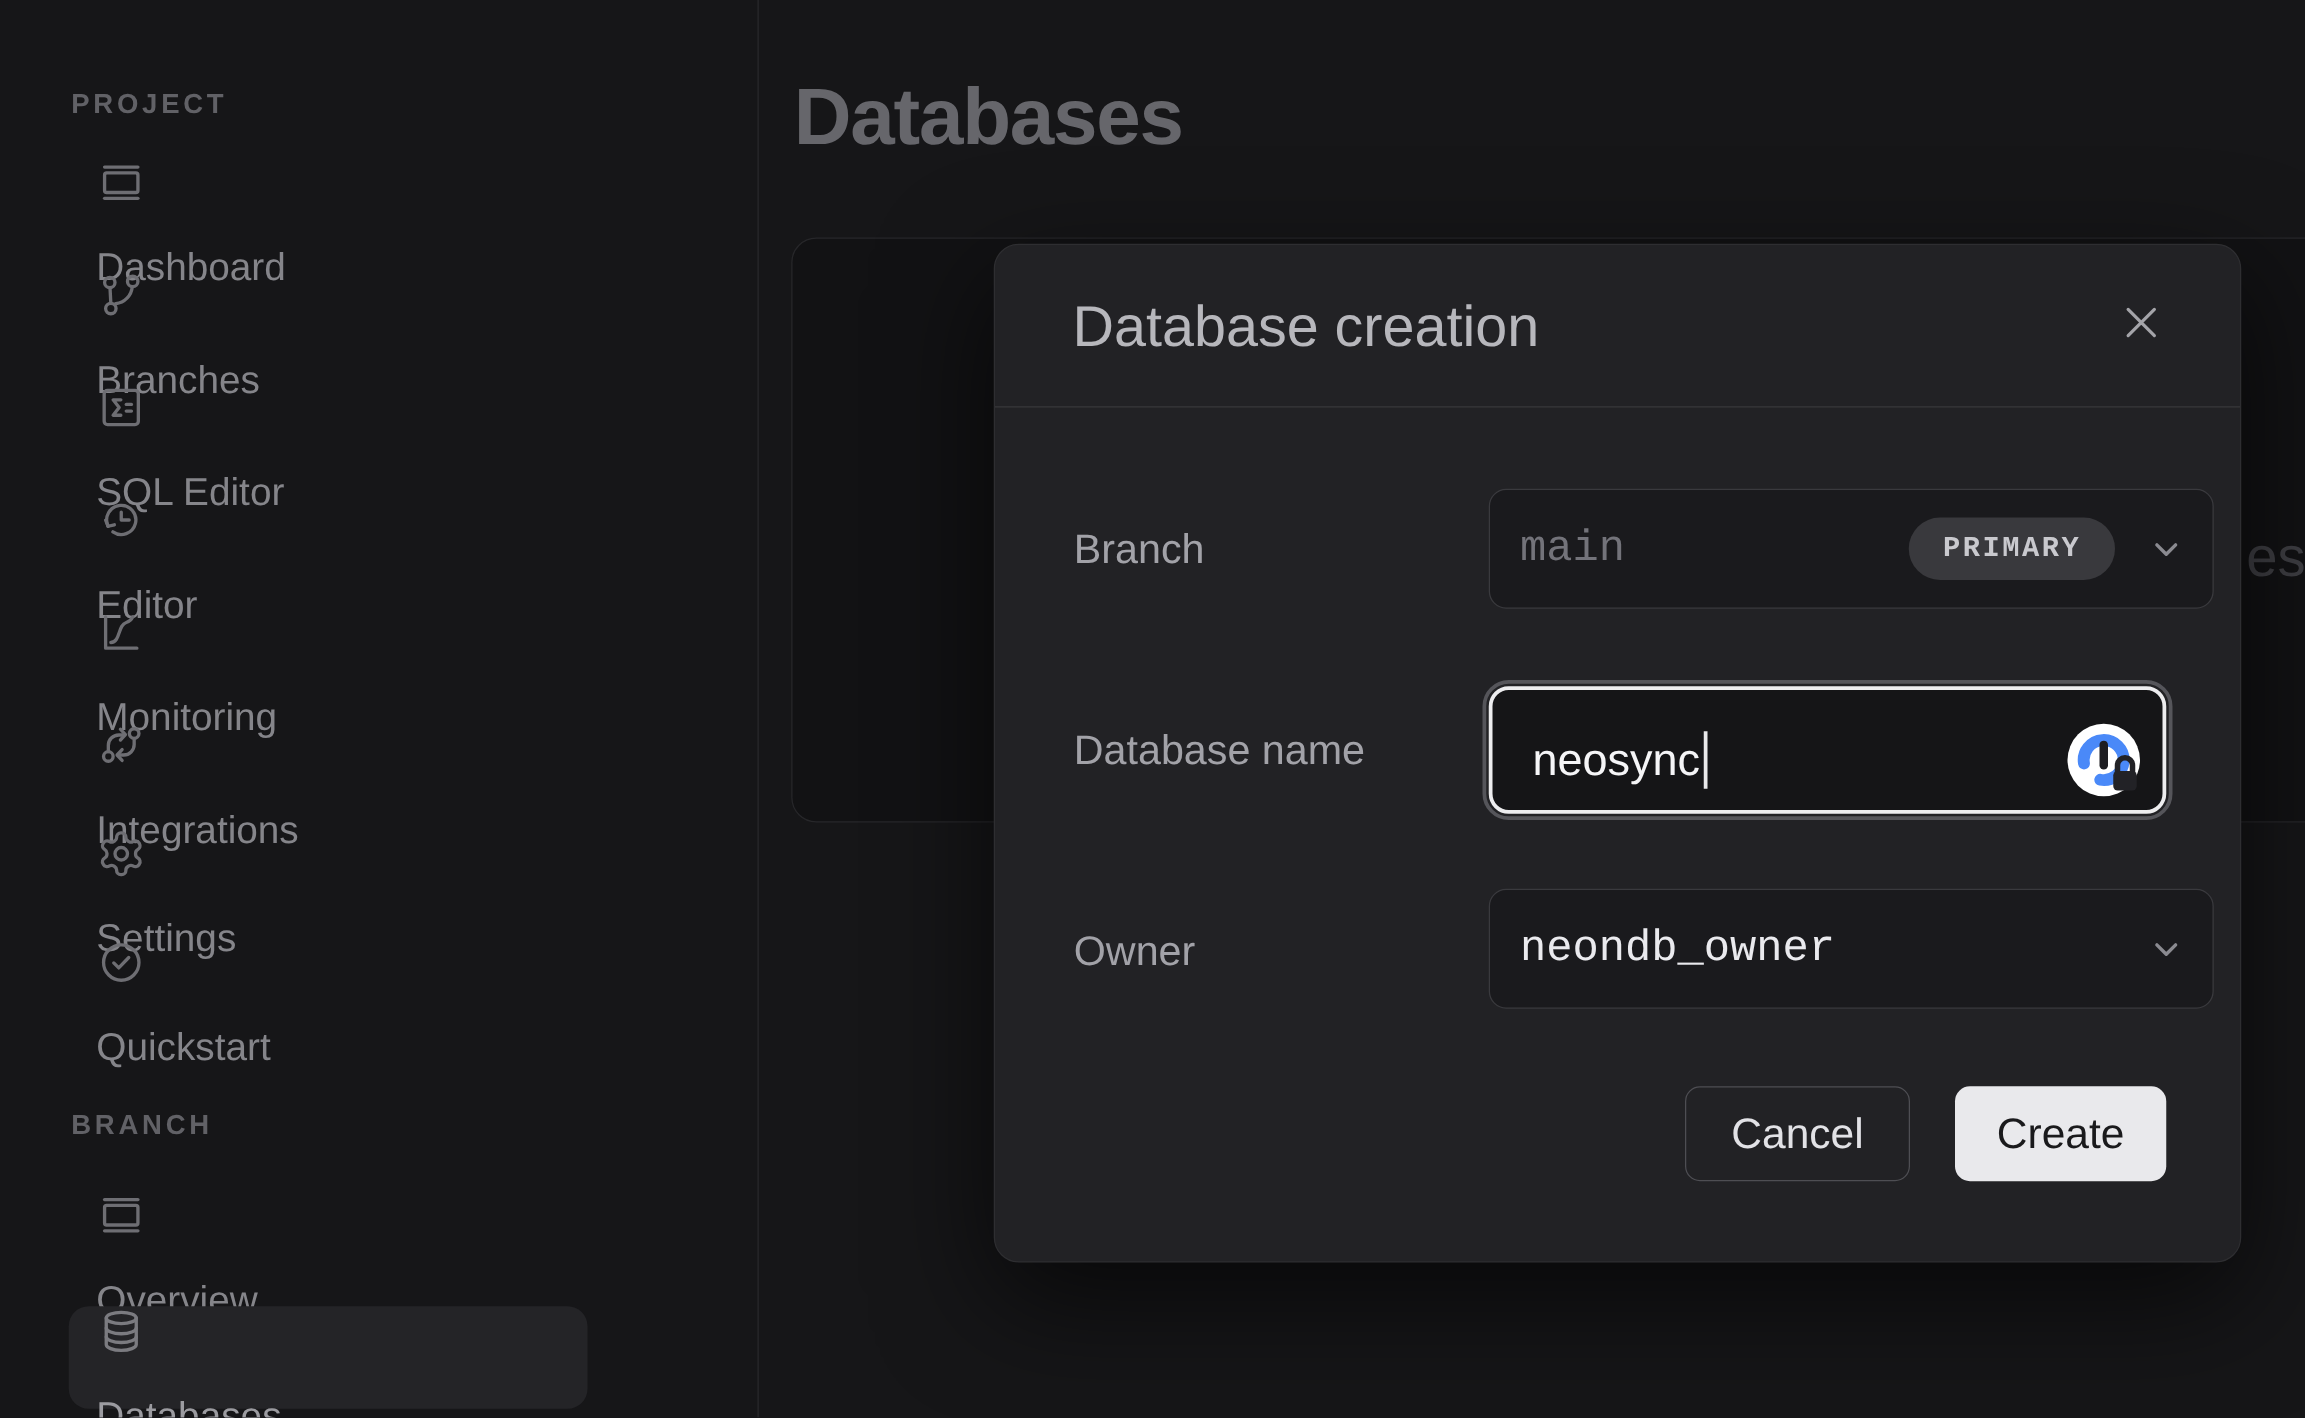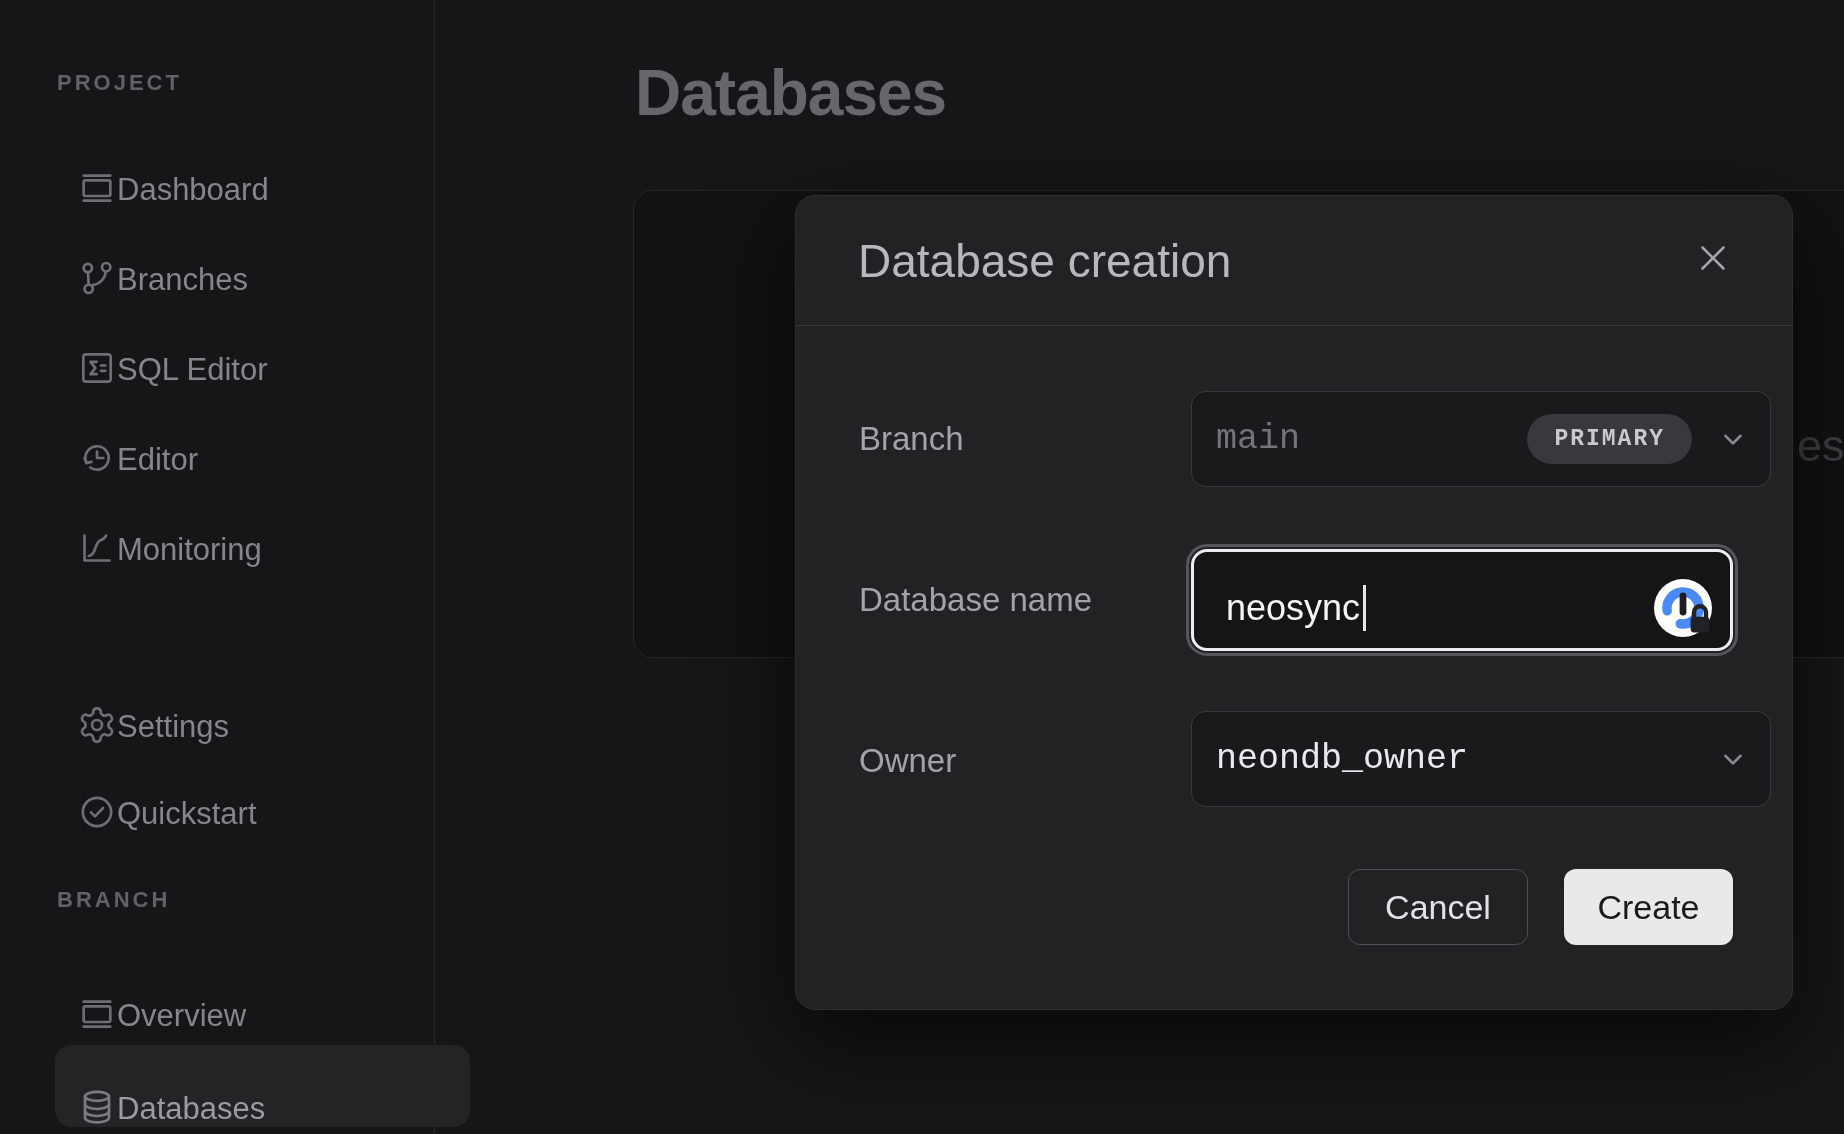--- a/index.html
+++ b/index.html
@@ -1,26 +1,26 @@
 <!DOCTYPE html>
 <html><head>
 <meta charset="utf-8">
 <style>
   * { margin:0; padding:0; box-sizing:border-box; }
   html,body { width:1844px; height:1134px; background:#161618; overflow:hidden;
               font-family:"Liberation Sans", sans-serif; position:relative; }
 
   
-  .sidebar { position:absolute; left:0; top:0; width:435px; height:1134px;
+  .sidebar { position:absolute; left:0; top:0; width:607px; height:1134px;
              background:#161618; border-right:1px solid #28282b; }
   .section-label { position:absolute; left:57px; font-size:22px; font-weight:700;
                    letter-spacing:3px; color:#616166; }
   .nav-item { position:absolute; left:55px; width:415px; height:82px;
-              display:flex; align-items:flex-end; padding-left:22px;
-              border-radius:16px; color:#85858a; font-size:31px; cursor:pointer; }
+              display:flex; align-items:flex-start; gap:30px; padding-left:22px;
+              border-radius:16px; color:#85858a; font-size:31px; cursor:pointer;flex-direction:column; }
   .nav-item svg { width:40px; height:40px; color:#6e6e73; flex:none; }
   .nav-item.active { background:#242427; color:#9b9ba0; }
   .nav-item.active svg { color:#7b7b80; }
 
   
   .main-heading { position:absolute; left:635px; top:56px; font-size:64px;
                   font-weight:600; letter-spacing:-1px; color:#66666b; }
   .bg-panel { position:absolute; left:633px; top:190px; width:1272px; height:468px;
               background:#121214; border:1px solid #27272a; border-radius:20px; }
   .bg-fragment { position:absolute; left:1797px; top:420px; font-size:45px;
@@ -115,20 +115,31 @@
   </div>
 
   <div class="nav-item" style="top:486px">
     <svg viewBox="0 0 24 24" fill="none" stroke="currentColor" stroke-width="1.6" stroke-linecap="round" stroke-linejoin="round">
       <path d="M4.5 4.5v15h15"></path>
       <path d="M7 16.8c4.8-.3 3.2-8.3 7.4-9.6 1.6-.5 2.6-1.5 3.1-2.7"></path>
     </svg>
     <span>Monitoring</span>
   </div>
 
+  <div class="nav-item" style="top:576px">
+    <svg viewBox="0 0 24 24" fill="none" stroke="currentColor" stroke-width="1.6" stroke-linecap="round" stroke-linejoin="round">
+      <circle cx="5.8" cy="17.5" r="2.3"></circle>
+        <circle cx="18.2" cy="6.5" r="2.3"></circle>
+      <path d="M5.8 15.2v-3a5 5 0 0 1 5-5h2.6"></path>
+        <path d="m11.6 4.4 2.4 2.6-2.4 2.6"></path>
+      <path d="M18.2 8.8v3a5 5 0 0 1-5 5h-2.6"></path>
+        <path d="m12.4 14.2-2.4 2.6 2.4 2.6"></path>
+    </svg>
+    <span>Integrations</span>
+  </div>
 
   <div class="nav-item" style="top:663px">
     <svg viewBox="0 0 24 24" fill="none" stroke="currentColor" stroke-width="1.6" stroke-linecap="round" stroke-linejoin="round">
       <path d="M12.22 2h-.44a2 2 0 0 0-2 2v.18a2 2 0 0 1-1 1.73l-.43.25a2 2 0 0 1-2 0l-.15-.08a2 2 0 0 0-2.73.73l-.22.38a2 2 0 0 0 .73 2.73l.15.1a2 2 0 0 1 1 1.72v.51a2 2 0 0 1-1 1.74l-.15.09a2 2 0 0 0-.73 2.73l.22.38a2 2 0 0 0 2.73.73l.15-.08a2 2 0 0 1 2 0l.43.25a2 2 0 0 1 1 1.73V20a2 2 0 0 0 2 2h.44a2 2 0 0 0 2-2v-.18a2 2 0 0 1 1-1.73l.43-.25a2 2 0 0 1 2 0l.15.08a2 2 0 0 0 2.73-.73l.22-.39a2 2 0 0 0-.73-2.73l-.15-.08a2 2 0 0 1-1-1.74v-.5a2 2 0 0 1 1-1.74l.15-.09a2 2 0 0 0 .73-2.73l-.22-.38a2 2 0 0 0-2.73-.73l-.15.08a2 2 0 0 1-2 0l-.43-.25a2 2 0 0 1-1-1.73V4a2 2 0 0 0-2-2z"></path>
       <circle cx="12" cy="12" r="3"></circle>
     </svg>
     <span>Settings</span>
   </div>
 
   <div class="nav-item" style="top:750px">

